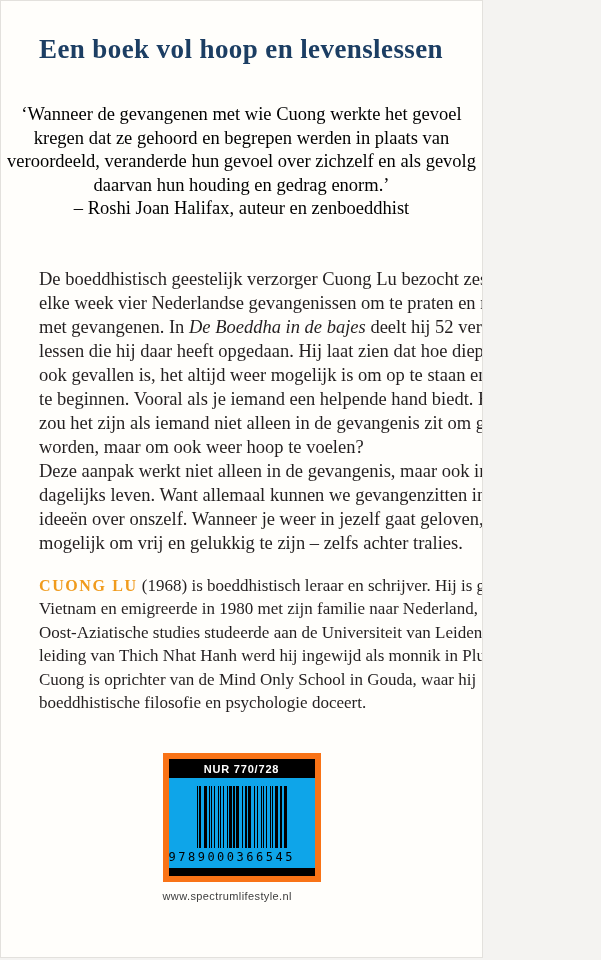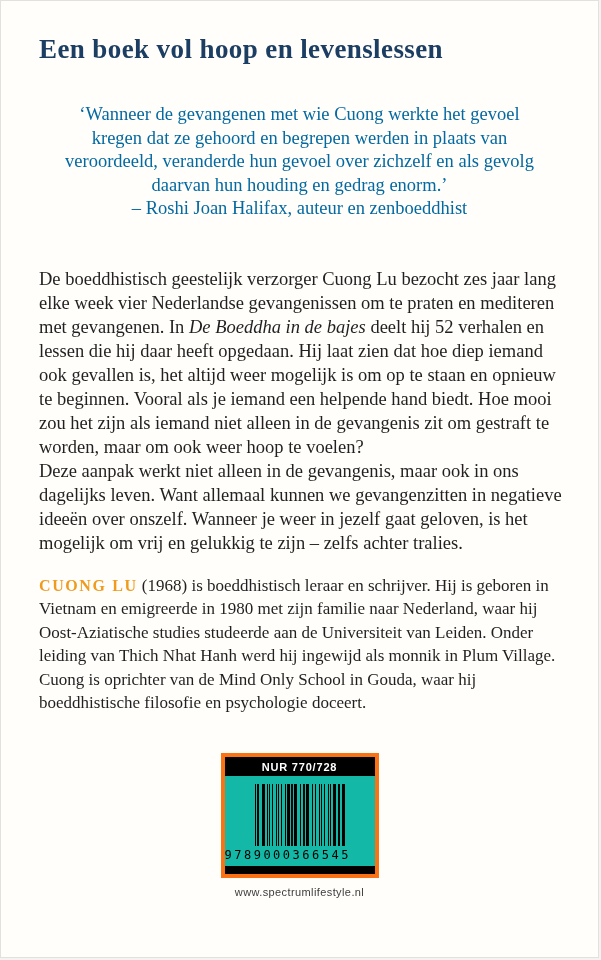--- a/index.html
+++ b/index.html
@@ -7,40 +7,40 @@
     padding: 0;
   }
   body {
     width: 601px;
     height: 960px;
     background: #f4f3f1;
     font-family: "Liberation Serif", serif;
   }
   .cover {
     position: relative;
-    width: 599px;
+    width: 483px;
     height: 958px;
     background: #fffefb;
     border: 1px solid #e3e1dd;
     box-sizing: border-box;
     overflow: hidden;
   }
   .headline {
     margin: 30px 38px 0 38px;
     font-size: 27px;
     line-height: 36px;
     font-weight: 600;
     letter-spacing: 0.4px;
     color: #1c3e63;
   }
   .quote {
     width: 480px;
     margin: 36px auto 0 auto;
     text-align: center;
-    color: #0369a1;
+    color: #000000;
     font-size: 18.5px;
     line-height: 23.5px;
   }
   .quote p {
     margin: 0;
   }
   .description {
     margin: 46px 38px 0 38px;
     width: 527px;
     font-size: 18.5px;
@@ -62,22 +62,22 @@
     color: #f09b1d;
     font-weight: bold;
     letter-spacing: 1.6px;
     font-size: 16px;
   }
   .barcode-block {
     width: 158px;
     margin: 38px auto 0 auto;
   }
   .barcode-box {
-    border: 4px solid #f97316;
-    background: #14b8a6;
+    border: 6px solid #f97316;
+    background: #0ea5e9;
     box-sizing: border-box;
   }
   .nur-banner {
     background: #000;
     color: #fff;
     font-family: "Liberation Sans", sans-serif;
     font-size: 11px;
     font-weight: bold;
     letter-spacing: 0.8px;
     text-align: center;
@@ -97,21 +97,20 @@
     text-align: left;
     color: #000;
     margin: 2px 0 4px 0;
   }
   .bottom-strip {
     height: 8px;
     background: #000;
   }
   .website {
     margin-top: 8px;
-    text-align: center;
     font-family: "Liberation Sans", sans-serif;
     font-size: 11px;
     letter-spacing: 0.4px;
     color: #3c3c3c;
   }
 </style>
 </head>
 <body>
 
 <div class="cover">

